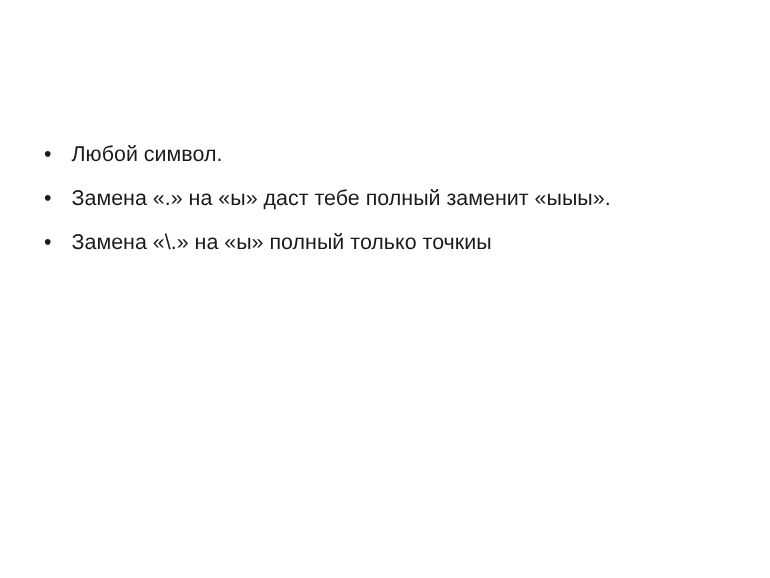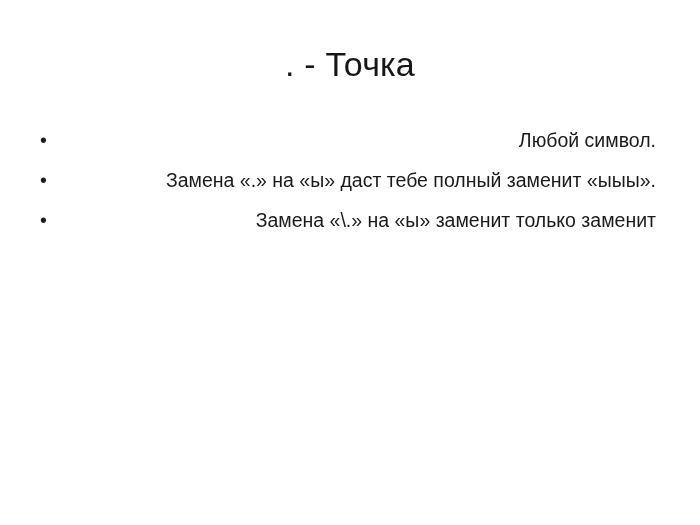--- a/index.html
+++ b/index.html
@@ -70,42 +70,40 @@
     top: 0;
     width: 14px;
     font-size: 19.5px;
     line-height: 30px;
     color: #1a1a1a;
     text-align: left;
   }
 
   .bullet-text {
     display: block;
-    text-align: right;
   }
 </style>
 </head>
 <body>
 
 <div class="slide">
 
-  <div class="slide-title">. - Точка</div>
 
   <ul class="body-list">
 
     <li class="bullet-item">
       <span class="bullet-marker">•</span>
       <span class="bullet-text">Любой символ.</span>
     </li>
 
     <li class="bullet-item">
       <span class="bullet-marker">•</span>
       <span class="bullet-text">Замена «.» на «ы» даст тебе полный заменит «ыыы».</span>
     </li>
 
     <li class="bullet-item">
       <span class="bullet-marker">•</span>
-      <span class="bullet-text">Замена «\.» на «ы» заменит только заменит</span>
+      <span class="bullet-text">Замена «\.» на «ы» полный только точкиы</span>
     </li>
 
   </ul>
 
 </div>
 
 </body></html>

